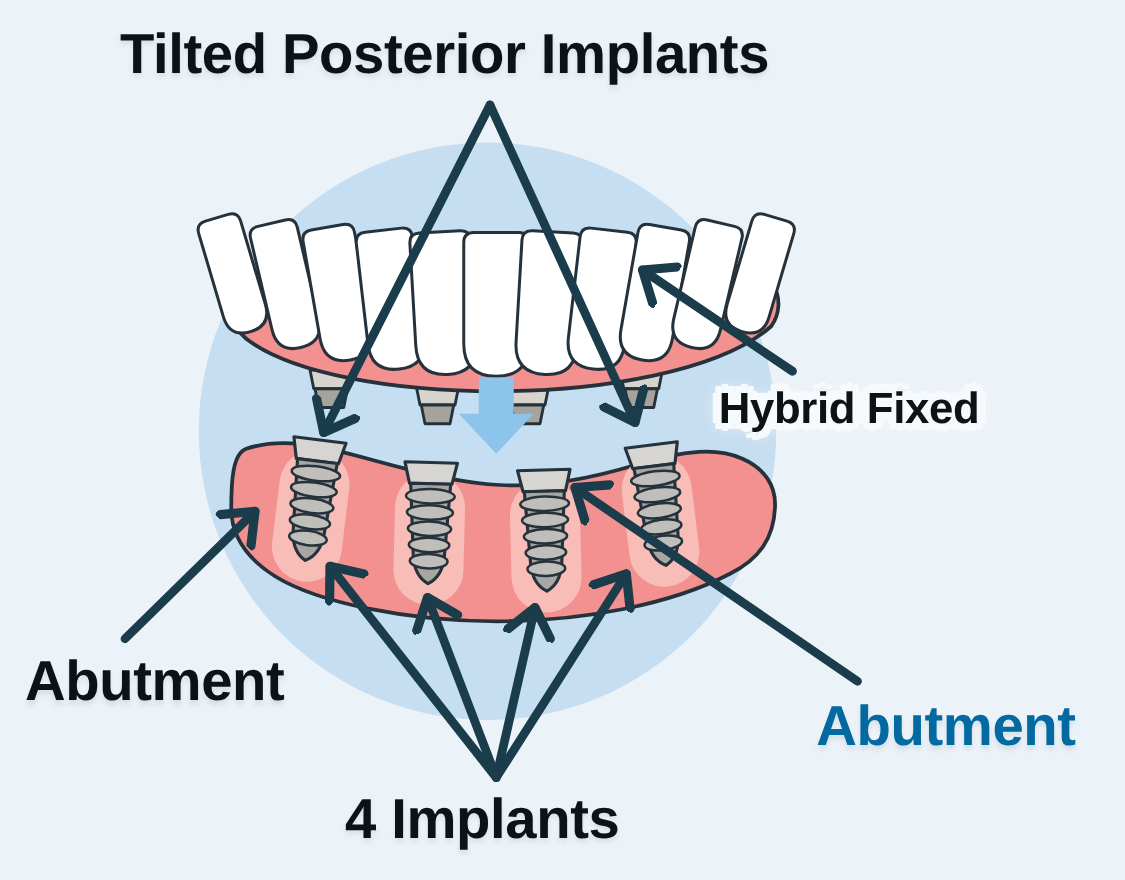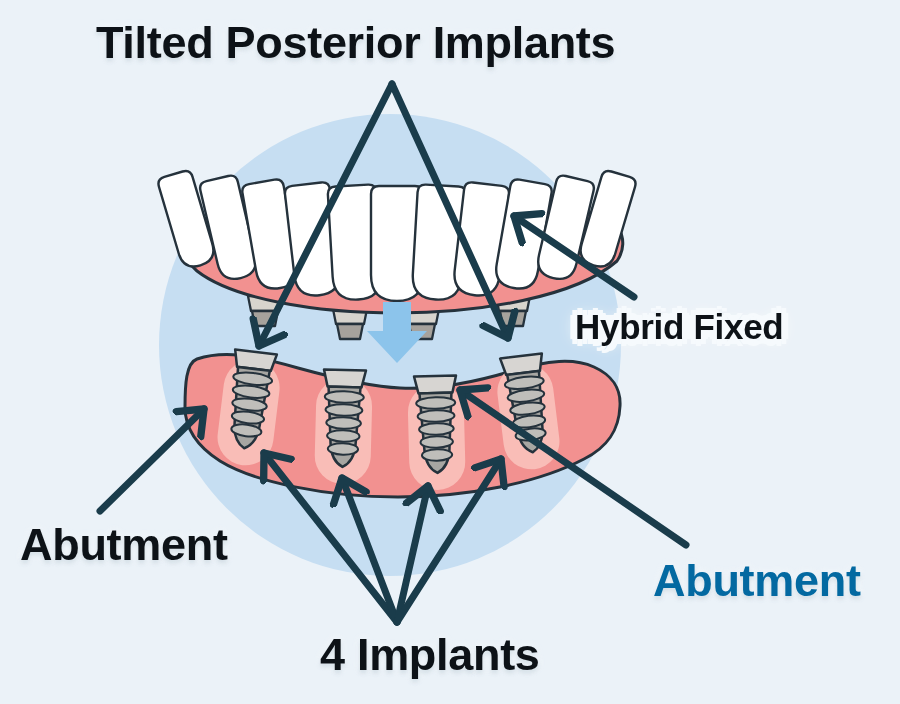--- a/index.html
+++ b/index.html
@@ -119,14 +119,14 @@
       <line x1="397" y1="622" x2="501" y2="459" marker-end="url(#arrowhead)" stroke="#1a3c4b"></line>
     </g>
   </svg>
 
   <div class="label t-title" style="color: rgb(13, 18, 23);">Tilted Posterior Implants</div>
   <div class="label t-hybrid halo-strong" style="color: rgb(13, 18, 23);">
     <div>Hybrid Fixed</div>
   </div>
   <div class="label t-jawbone" style="color: rgb(13, 18, 23);">Abutment</div>
   <div class="label t-abutment" style="color: #0369a1; margin-left: 16px;">Abutment</div>
-  <div class="label t-implants" style="color: rgb(13, 18, 23); margin-left: 44px;">4 Implants</div>
+  <div class="label t-implants" style="color: rgb(13, 18, 23);">4 Implants</div>
 </div>
 
 </body></html>

